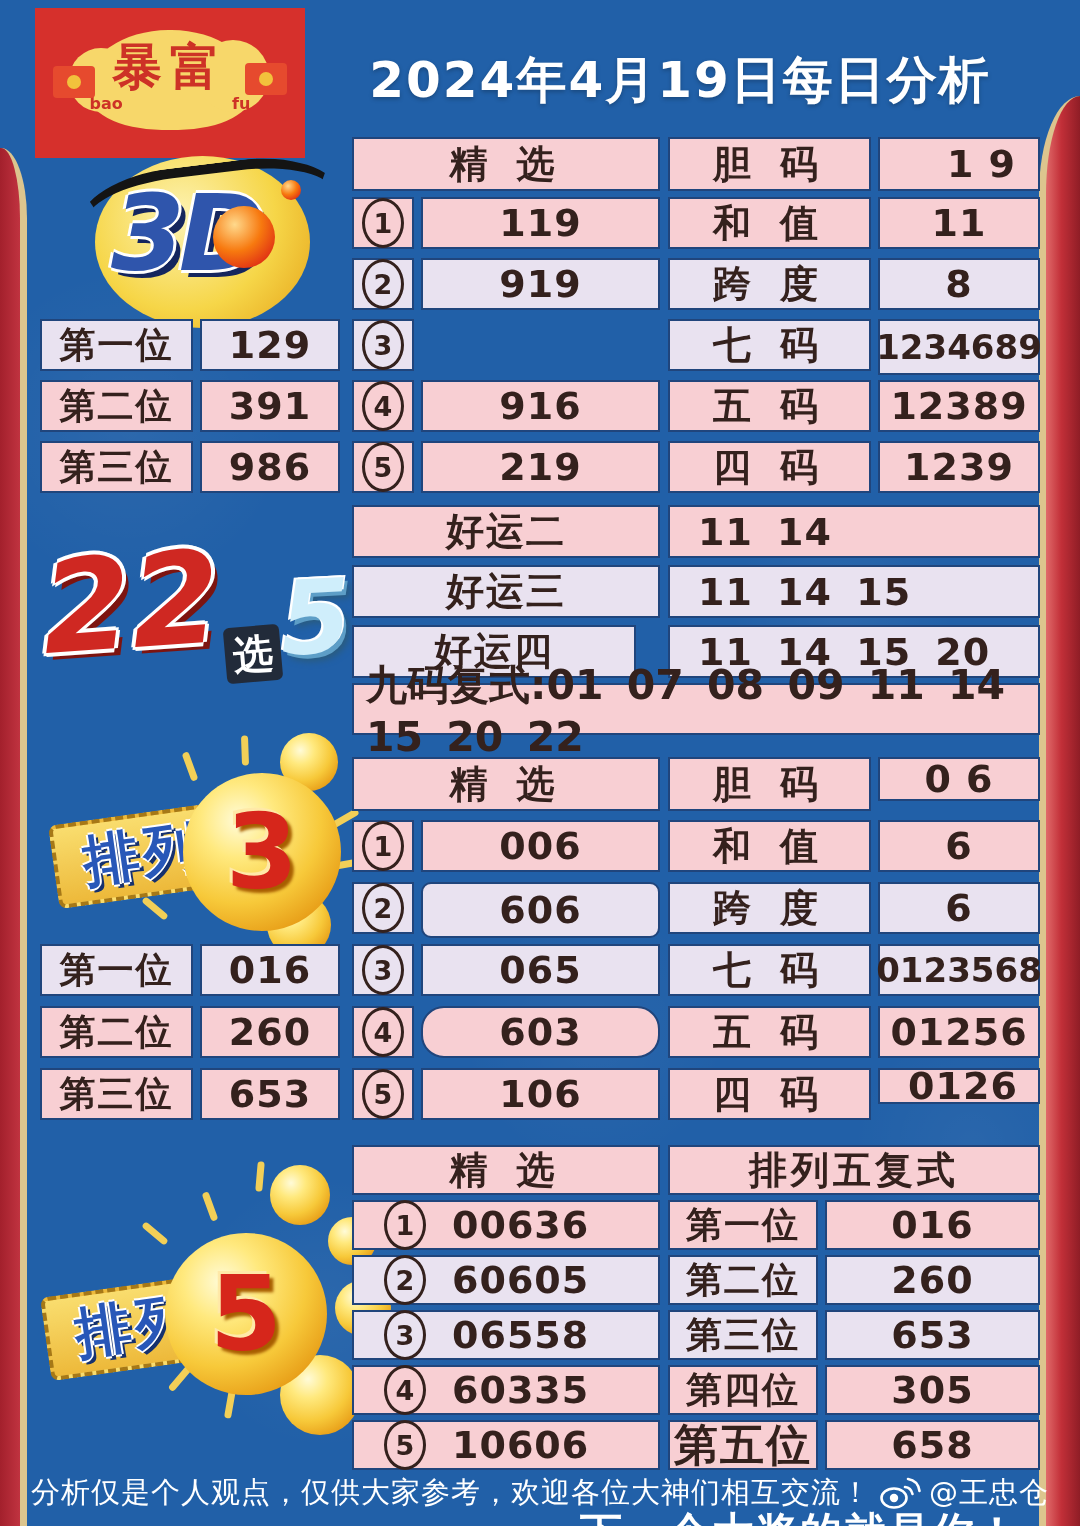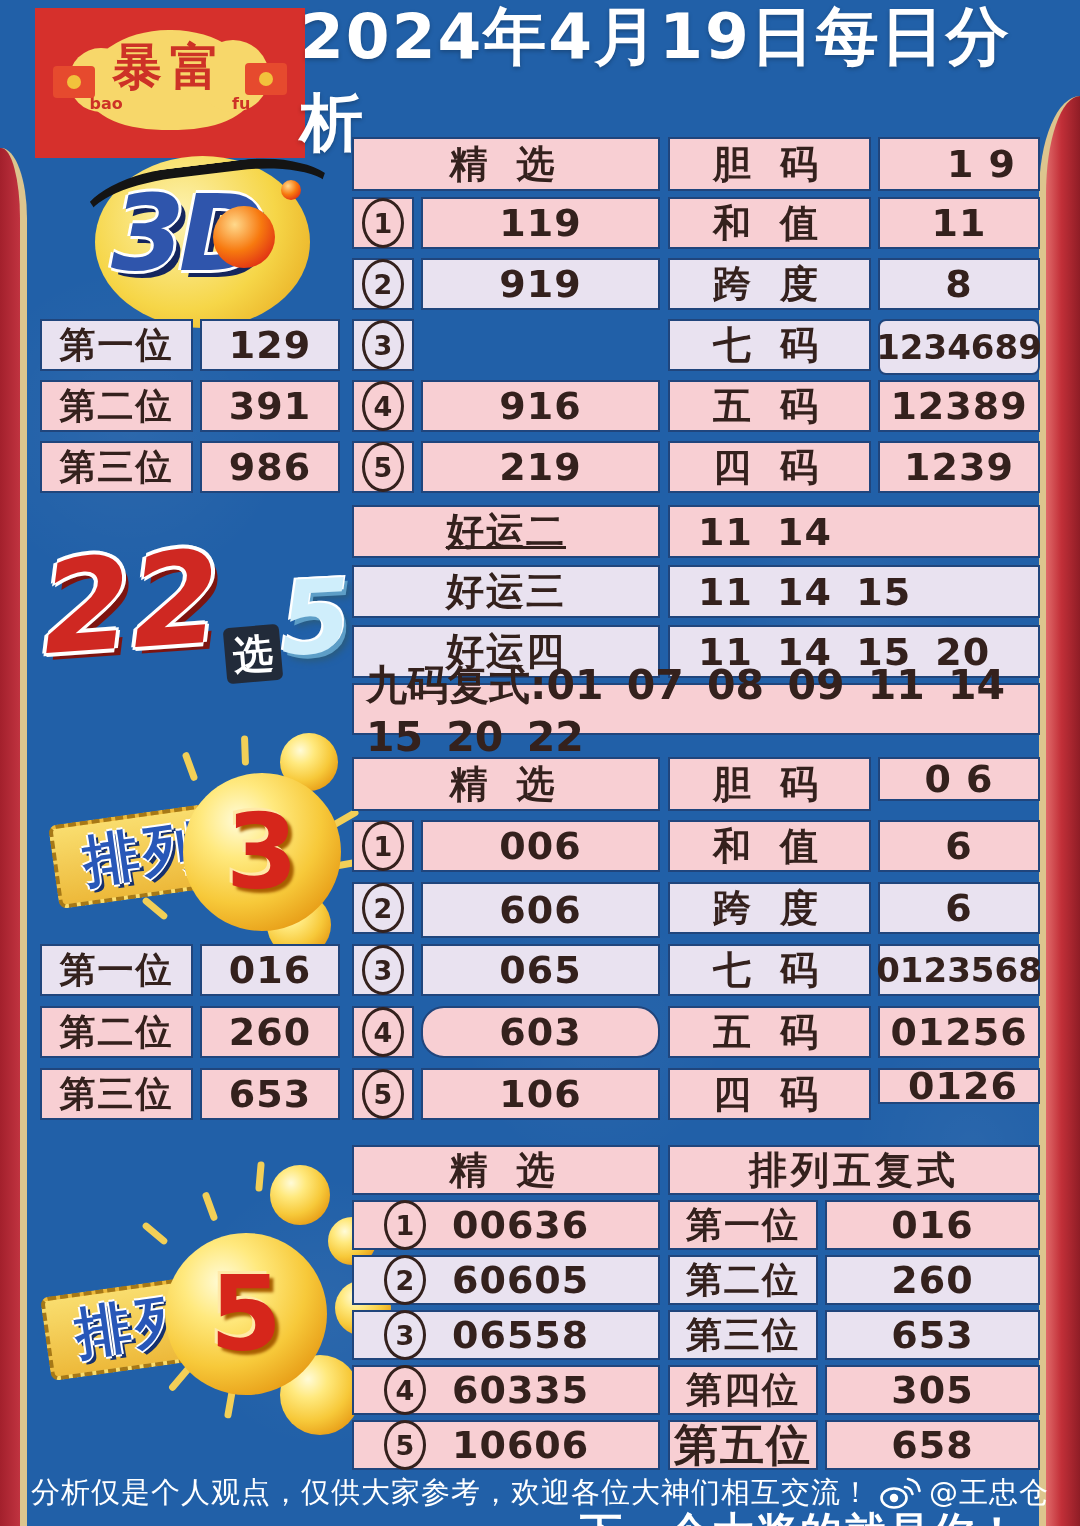--- a/index.html
+++ b/index.html
@@ -26,21 +26,21 @@
   .logo-main{position:absolute;left:0;top:26px;width:100%;text-align:center;
     font-size:50px;font-weight:900;color:#cd3226;letter-spacing:8px;z-index:2;}
   .logo-pinyin{position:absolute;left:0;top:86px;width:100%;display:flex;justify-content:space-around;
     font-size:16px;font-weight:700;color:#cd3226;z-index:2;}
   .envelope{position:absolute;width:42px;height:32px;background:#e64a2e;border-radius:4px;z-index:3;}
   .envelope:after{content:"";position:absolute;left:14px;top:9px;width:14px;height:14px;background:#f2c23c;border-radius:50%;}
   .env-l{left:18px;top:58px;}
   .env-r{right:18px;top:55px;}
   .page-title{position:absolute;left:300px;top:40px;width:760px;height:80px;
     display:flex;align-items:center;justify-content:center;
-    font-size:63px;font-weight:800;color:#ffffff;letter-spacing:2px;text-shadow:0 2px 4px rgba(0,0,0,.25);}
+    font-size:50px;font-weight:800;color:#ffffff;letter-spacing:2px;text-shadow:0 2px 4px rgba(0,0,0,.25);}
   
   .cell{position:absolute;box-sizing:border-box;background:#f8cfd3;border:2px solid #20457c;
     display:flex;align-items:center;justify-content:center;
     font-weight:700;font-size:38px;color:#34211d;letter-spacing:2px;}
   .lav{background:#e9e2f0;}
   .left{justify-content:flex-start;}
   .lbl{letter-spacing:8px;}
   .numv{letter-spacing:1px;}
   .fs34{font-size:34px;letter-spacing:0;}
   .circ{width:36px;height:44px;border:3px solid #34211d;border-radius:50%;
@@ -143,44 +143,44 @@
     </div>
   <div class="cell numv" style="left:421px;top:441px;width:239px;height:52px;">219</div>
 
   <div class="cell lbl" style="left:668px;top:137px;width:203px;height:54px;">胆 码</div>
   <div class="cell numv" style="left:878px;top:137px;width:162px;height:54px;padding-left:45px;">1 9</div>
   <div class="cell lbl" style="left:668px;top:197px;width:203px;height:52px;">和 值</div>
   <div class="cell numv" style="left:878px;top:197px;width:162px;height:52px;">11</div>
   <div class="cell lav lbl" style="left:668px;top:258px;width:203px;height:52px;">跨 度</div>
   <div class="cell lav numv" style="left:878px;top:258px;width:162px;height:52px;">8</div>
   <div class="cell lav lbl" style="left:668px;top:319px;width:203px;height:52px;">七 码</div>
-  <div class="cell lav numv fs34" style="left:878px;top:319px;width:162px;height:56px;border-radius:8px;">1234689</div>
+  <div class="cell lav numv fs34" style="left:878px;top:319px;width:162px;height:56px;">1234689</div>
   <div class="cell lbl" style="left:668px;top:380px;width:203px;height:52px;">五 码</div>
   <div class="cell numv" style="left:878px;top:380px;width:162px;height:52px;">12389</div>
   <div class="cell lbl" style="left:668px;top:441px;width:203px;height:52px;">四 码</div>
   <div class="cell numv" style="left:878px;top:441px;width:162px;height:52px;">1239</div>
 
   <div class="cell lav" style="left:40px;top:319px;width:153px;height:52px;font-size:36px;">第一位</div>
   <div class="cell lav numv" style="left:200px;top:319px;width:140px;height:52px;">129</div>
   <div class="cell" style="left:40px;top:380px;width:153px;height:52px;font-size:36px;">第二位</div>
   <div class="cell numv" style="left:200px;top:380px;width:140px;height:52px;">391</div>
   <div class="cell" style="left:40px;top:441px;width:153px;height:52px;font-size:36px;">第三位</div>
   <div class="cell numv" style="left:200px;top:441px;width:140px;height:52px;">986</div>
 
   <div class="logo225">
     <span class="l225-22">22</span>
     <span class="l225-xuan">选</span>
     <span class="l225-5">5</span>
   </div>
 
-  <div class="cell" style="left:352px;top:505px;width:308px;height:53px;text-decoration:underline;">好运二</div>
+  <div class="cell" style="left:352px;top:505px;width:308px;height:53px;">好运二</div>
   <div class="cell left valpad numv" style="left:668px;top:505px;width:372px;height:53px;">11 14</div>
   <div class="cell lav" style="left:352px;top:565px;width:308px;height:53px;">好运三</div>
   <div class="cell lav left valpad numv" style="left:668px;top:565px;width:372px;height:53px;">11 14 15</div>
-  <div class="cell lav" style="left:352px;top:625px;width:308px;height:53px;">好运四</div>
+  <div class="cell lav" style="left:352px;top:625px;width:284px;height:53px;">好运四</div>
   <div class="cell lav left valpad numv" style="left:668px;top:625px;width:372px;height:53px;">11 14 15 20</div>
   <div class="cell left nine" style="left:352px;top:683px;width:688px;height:52px;">九码复式:01 07 08 09 11 14 15 20 22</div>
 
   <div class="logo-p3">
     <div class="spark" style="left:130px;top:18px;transform:rotate(70deg);"></div>
     <div class="spark" style="left:185px;top:2px;transform:rotate(88deg);"></div>
     <div class="spark" style="left:250px;top:20px;transform:rotate(115deg);"></div>
     <div class="spark" style="left:285px;top:70px;transform:rotate(150deg);"></div>
     <div class="spark" style="left:290px;top:115px;transform:rotate(170deg);"></div>
     <div class="spark" style="left:95px;top:160px;transform:rotate(40deg);"></div>
@@ -192,21 +192,21 @@
 
   <div class="cell lbl" style="left:352px;top:757px;width:308px;height:54px;">精 选</div>
 
   <div class="cell" style="left:352px;top:820px;width:62px;height:52px;">
       <span class="circ">1</span>
     </div>
   <div class="cell numv" style="left:421px;top:820px;width:239px;height:52px;">006</div>
   <div class="cell lav" style="left:352px;top:882px;width:62px;height:52px;">
       <span class="circ">2</span>
     </div>
-  <div class="cell lav numv" style="left:421px;top:882px;width:239px;height:56px;">606</div>
+  <div class="cell lav numv" style="left:421px;top:882px;width:239px;height:56px;border-radius:10px;">606</div>
   <div class="cell lav" style="left:352px;top:944px;width:62px;height:52px;">
       <span class="circ">3</span>
     </div>
   <div class="cell lav numv" style="left:421px;top:944px;width:239px;height:52px;">065</div>
   <div class="cell" style="left:352px;top:1006px;width:62px;height:52px;">
       <span class="circ">4</span>
     </div>
   <div class="cell numv" style="left:421px;top:1006px;width:239px;height:52px;border-radius:23px;">603</div>
   <div class="cell" style="left:352px;top:1068px;width:62px;height:52px;">
       <span class="circ">5</span>

